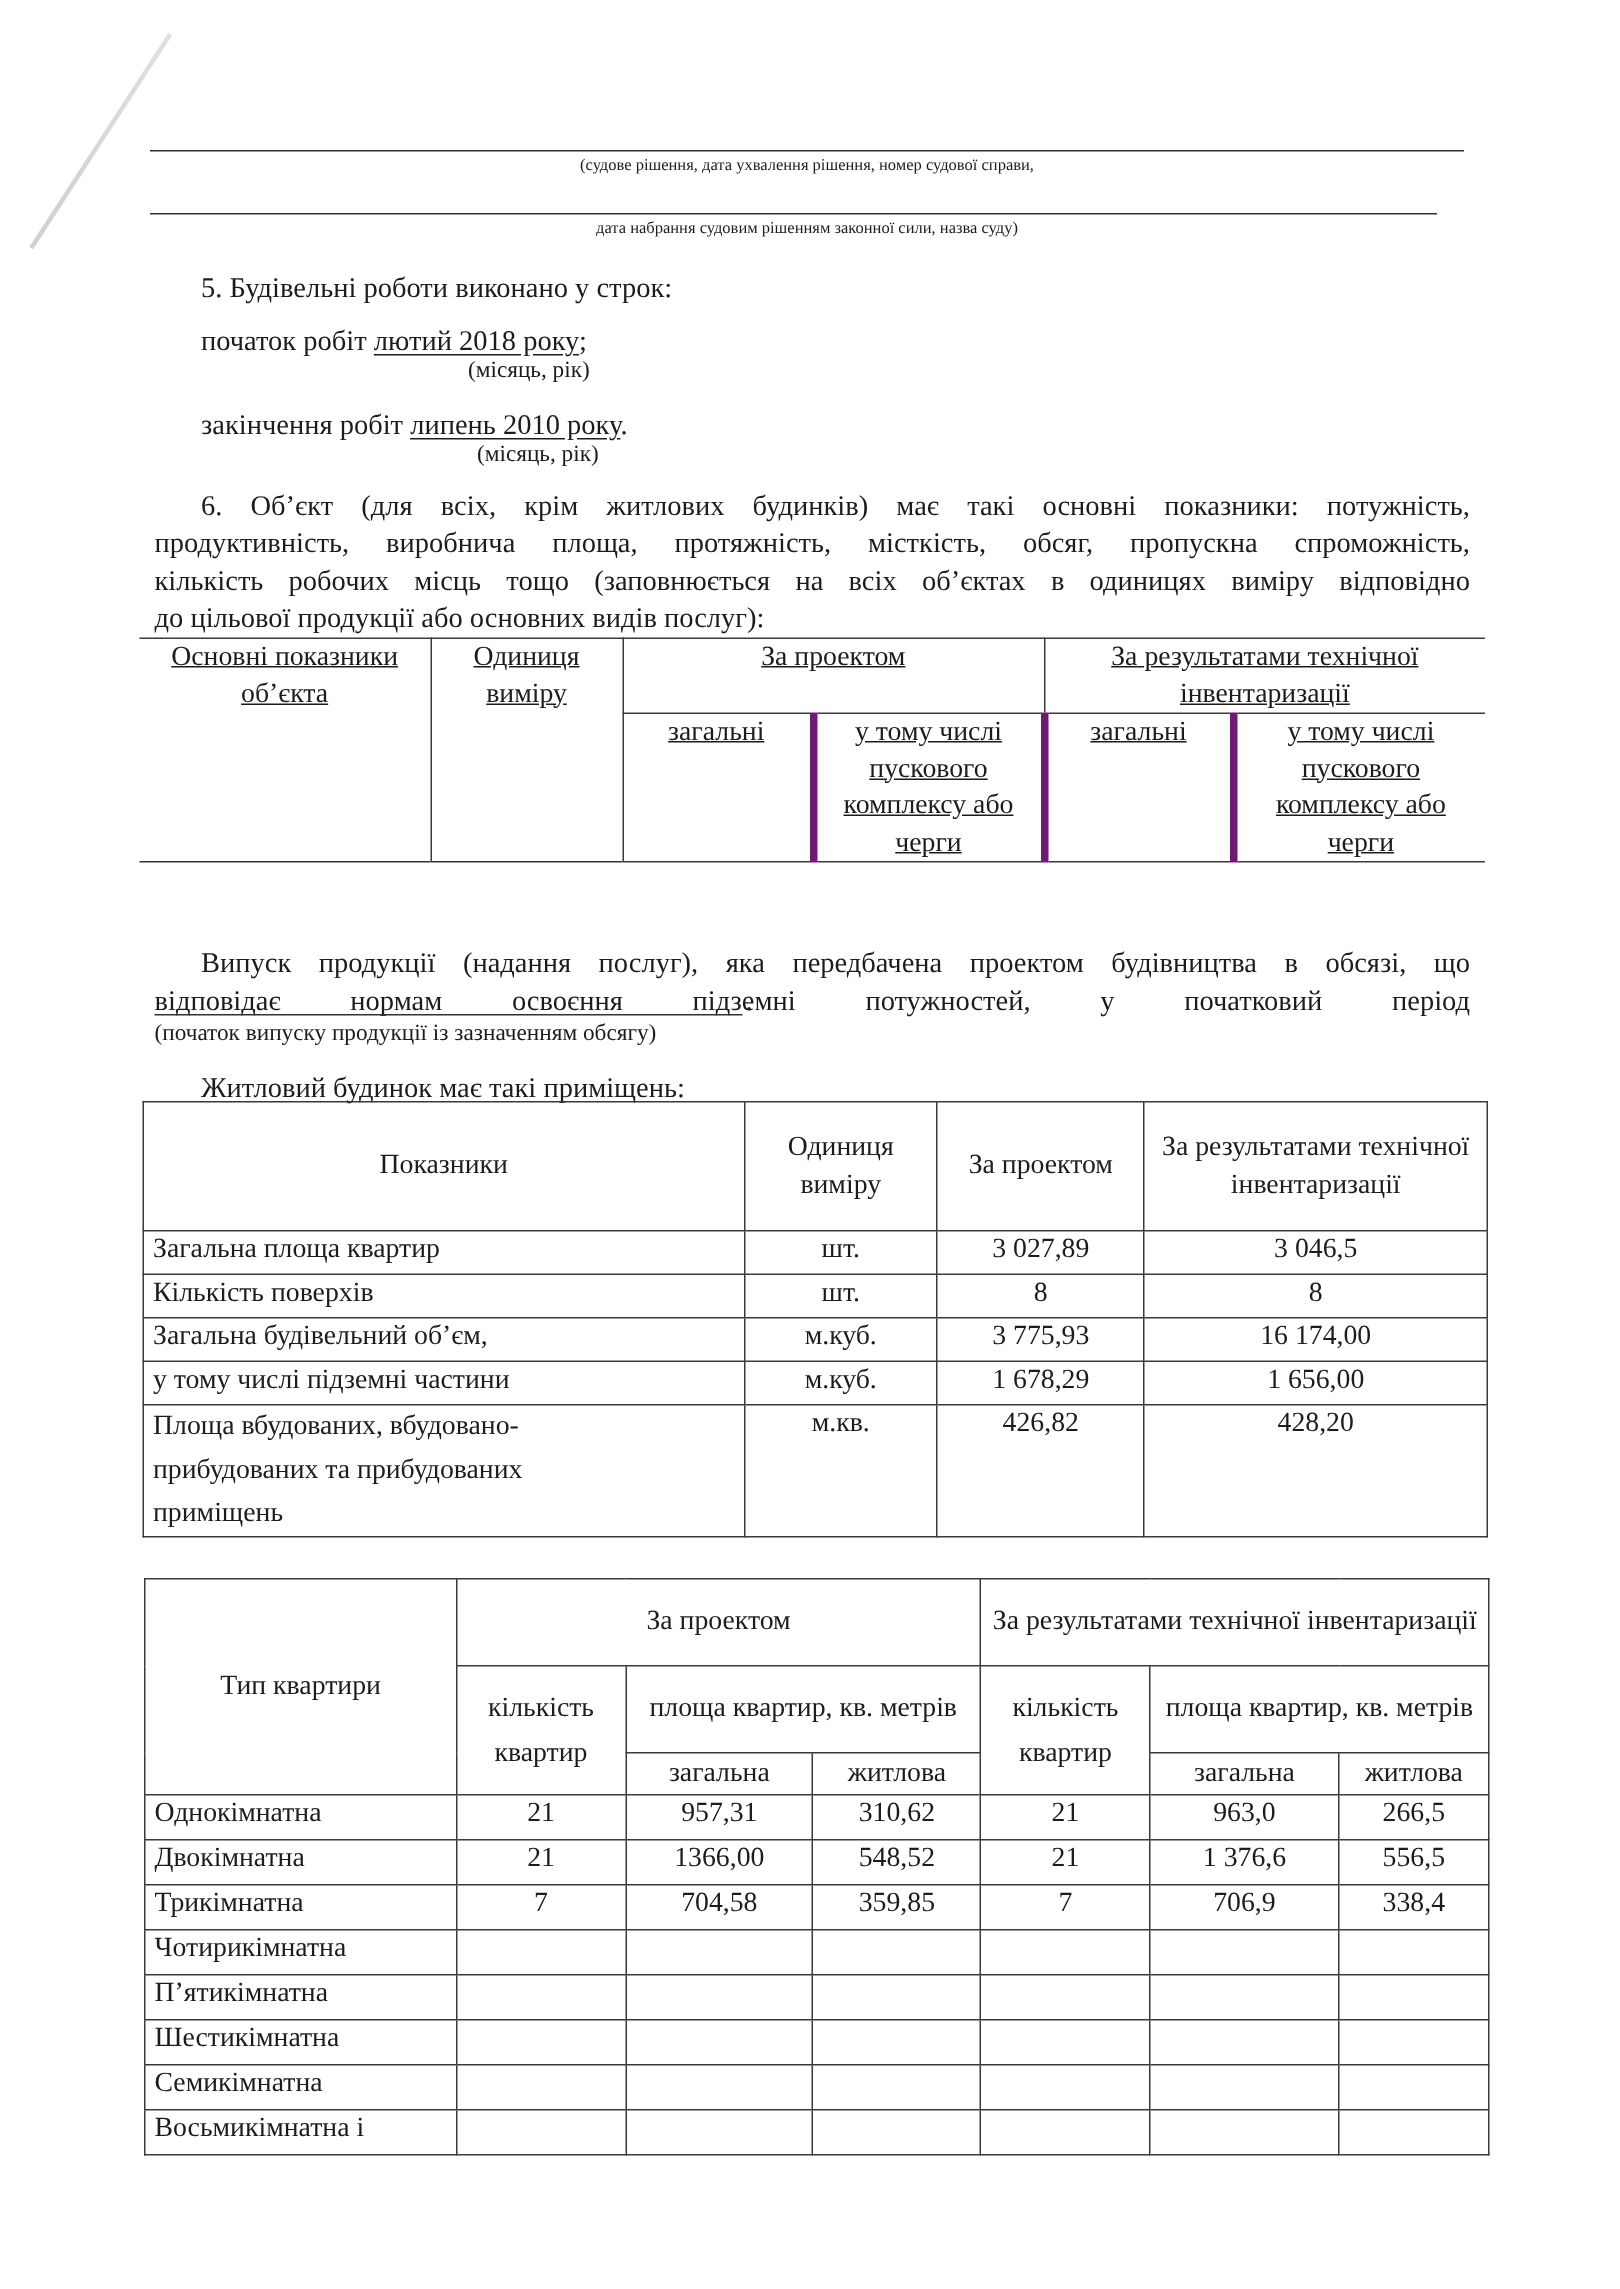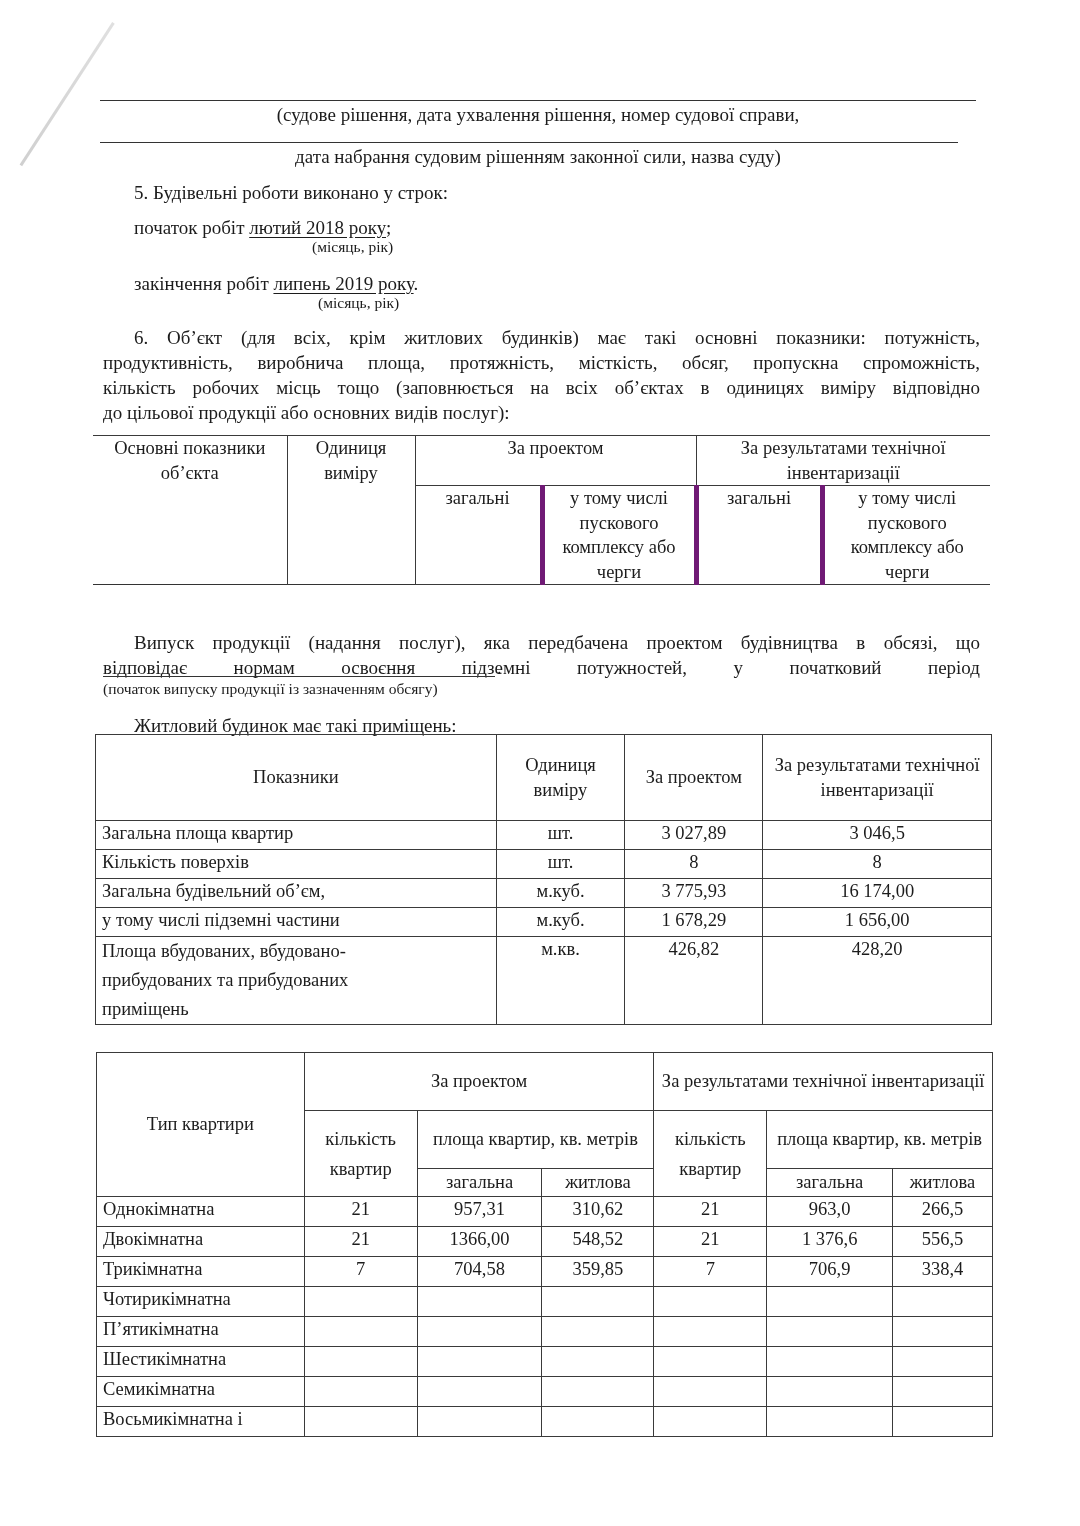--- a/index.html
+++ b/index.html
@@ -3,21 +3,21 @@
 <meta charset="utf-8">
 <style>
   html, body { margin: 0; padding: 0; background: #ffffff; }
   body { width: 1080px; height: 1526px; position: relative; overflow: hidden;
          font-family: "Liberation Serif", "DejaVu Serif", serif; color: #1c1c1c; }
   .abs { position: absolute; }
   .scan-streak { position: absolute; left: 8px; top: 8px; width: 3px; height: 170px;
          background: linear-gradient(#d8d8d8, #c4c4c4); transform-origin: top left;
          transform: rotate(33deg) translate(95px, -45px); opacity: 0.8; }
   .hline { position: absolute; height: 1px; background: #333; }
-  .small { font-size: 19px; }
+  .small { font-size: 11px; }
   .body-text { font-size: 19px; line-height: 25px; }
   .caption { font-size: 15.5px; }
   .u { text-decoration: underline; text-underline-offset: 3px; }
   .justify { text-align: justify; text-align-last: justify; }
 
   table { border-collapse: collapse; position: absolute; font-size: 18.5px; line-height: 24.5px; }
   td { border: 1px solid #3a3a3a; padding: 0 6px; vertical-align: top; }
   .c { text-align: center; }
   .vm { vertical-align: middle; }
 
@@ -39,30 +39,30 @@
 <div class="abs small" style="left:100px; top:146px; width:876px; text-align:center;">дата набрання судовим рішенням законної сили, назва суду)</div>
 
 <div class="abs body-text" style="left:134px; top:180px;">5. Будівельні роботи виконано у строк:</div>
 <div class="abs body-text" style="left:134px; top:215px;">
   <span>початок робіт</span>
   <span class="u">лютий 2018 року</span><span>;</span>
 </div>
 <div class="abs caption" style="left:312px; top:238px;">(місяць, рік)</div>
 <div class="abs body-text" style="left:134px; top:271px;">
   <span>закінчення робіт</span>
-  <span class="u">липень 2019 року</span><span>.</span>
+  <span class="u">липень 2010 року</span><span>.</span>
 </div>
 <div class="abs caption" style="left:318px; top:294px;">(місяць, рік)</div>
 
 <div class="abs body-text justify" style="left:103px; top:325px; width:877px; text-indent:31px;">6. Об’єкт (для всіх, крім житлових будинків) має такі основні показники: потужність,</div>
 <div class="abs body-text justify" style="left:103px; top:350px; width:877px;">продуктивність, виробнича площа, протяжність, місткість, обсяг, пропускна спроможність,</div>
 <div class="abs body-text justify" style="left:103px; top:375px; width:877px;">кількість робочих місць тощо (заповнюється на всіх об’єктах в одиницях виміру відповідно</div>
 <div class="abs body-text" style="left:103px; top:400px;text-align:center;">до цільової продукції або основних видів послуг):</div>
 
-<table id="t1" style="left:93px; top:435px; width:897px;">
+<table id="t1" style="left:93px; top:425px; width:897px;text-decoration:underline;">
   <colgroup>
     <col style="width:194px">
       <col style="width:128px">
       <col style="width:127px">
       <col style="width:154px">
       <col style="width:126px">
       <col style="width:168px">
   </colgroup>
   <tbody>
       <tr>

